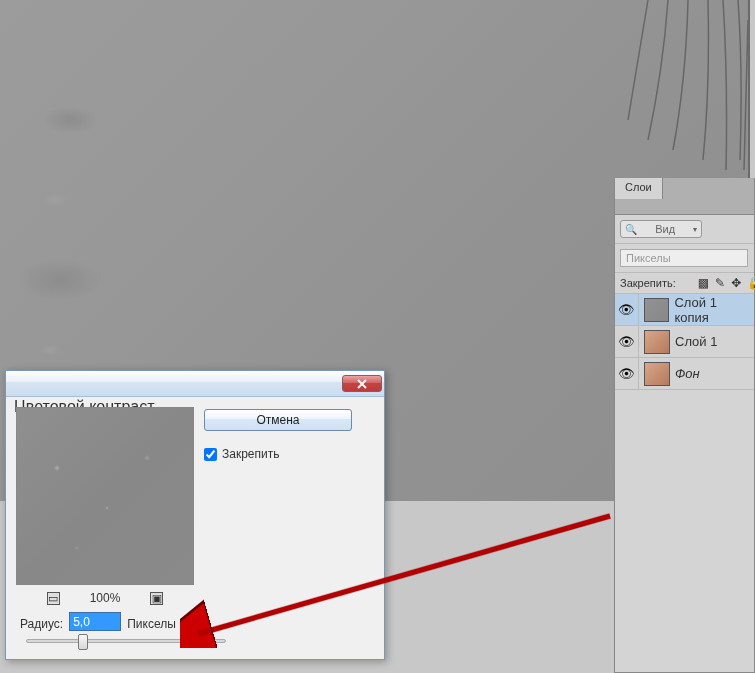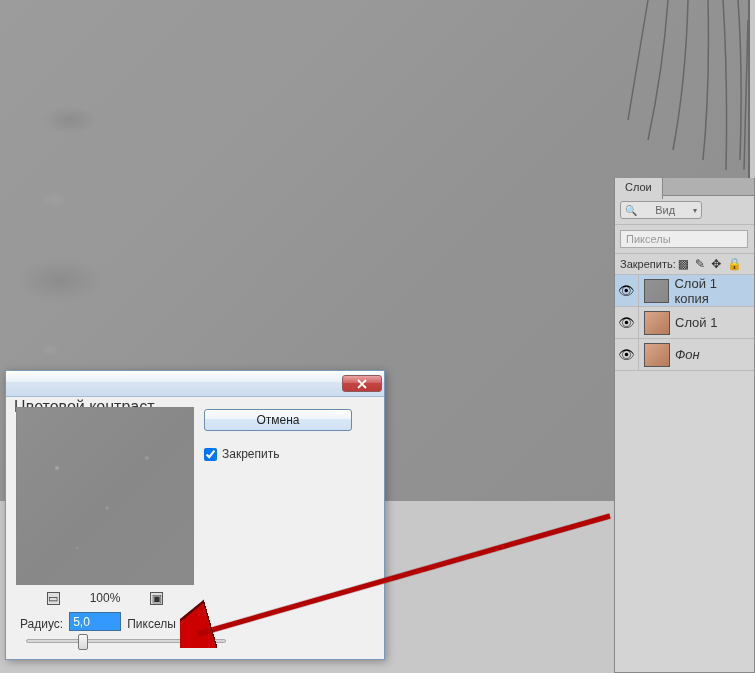--- a/index.html
+++ b/index.html
@@ -85,21 +85,21 @@
 .slider-thumb {
   position: absolute; left: 51px; top: -6px; width: 10px; height: 16px;
   background: linear-gradient(#f8f8f8, #d8d8d8); border: 1px solid #777; border-radius: 2px;
   cursor: pointer;
 }
 
 .layers-panel {
   position: absolute; top: 178px; right: 0; width: 141px; height: 495px;
   background: #d4d4d4; border: 1px solid #888; border-top: none;
 }
-.panel-tabstrip { height: 18px; background: #b0b0b0; display: flex; border-bottom: 1px solid #888; }
+.panel-tabstrip { height: 37px; background: #b0b0b0; display: flex; border-bottom: 1px solid #888; }
 .panel-tab {
   background: #d4d4d4; padding: 3px 10px 0; font-size: 11px; color: #333;
   border-right: 1px solid #888; height: 21px; cursor: pointer;
 }
 .panel-row1 { padding: 5px; border-bottom: 1px solid #bbb; }
 .kind-select {
   width: 82px; height: 18px; background: #e4e4e4; border: 1px solid #999; border-radius: 3px;
   display: flex; align-items: center; padding: 0 4px; font-size: 11px; color: #666; gap: 3px;
   cursor: pointer; justify-content: space-between;
 }
@@ -107,21 +107,21 @@
 .tri { font-size: 8px; color: #666; }
 
 .panel-row2 { padding: 5px; border-bottom: 1px solid #bbb; }
 .blend-select {
   width: 128px; height: 18px; background: #eee; border: 1px solid #aaa;
   display: flex; align-items: center; padding: 0 5px; font-size: 11px; color: #999;
   cursor: pointer;
 }
 
 .panel-row3 {
-  padding: 4px 5px; border-bottom: 1px solid #bbb; display: flex; align-items: center; gap: 0;
+  padding: 4px 5px; border-bottom: 1px solid #bbb; display: flex; align-items: center; gap: 20px;
   font-size: 11px; color: #333;
 }
 .lock-icons { display: flex; gap: 6px; margin-left: 2px; }
 .lock-icons span { cursor: pointer; font-size: 12px; line-height: 1; }
 
 .layer-list { }
 .layer-item {
   display: flex; align-items: center; height: 32px; border-bottom: 1px solid #bbb;
   cursor: pointer;
 }

